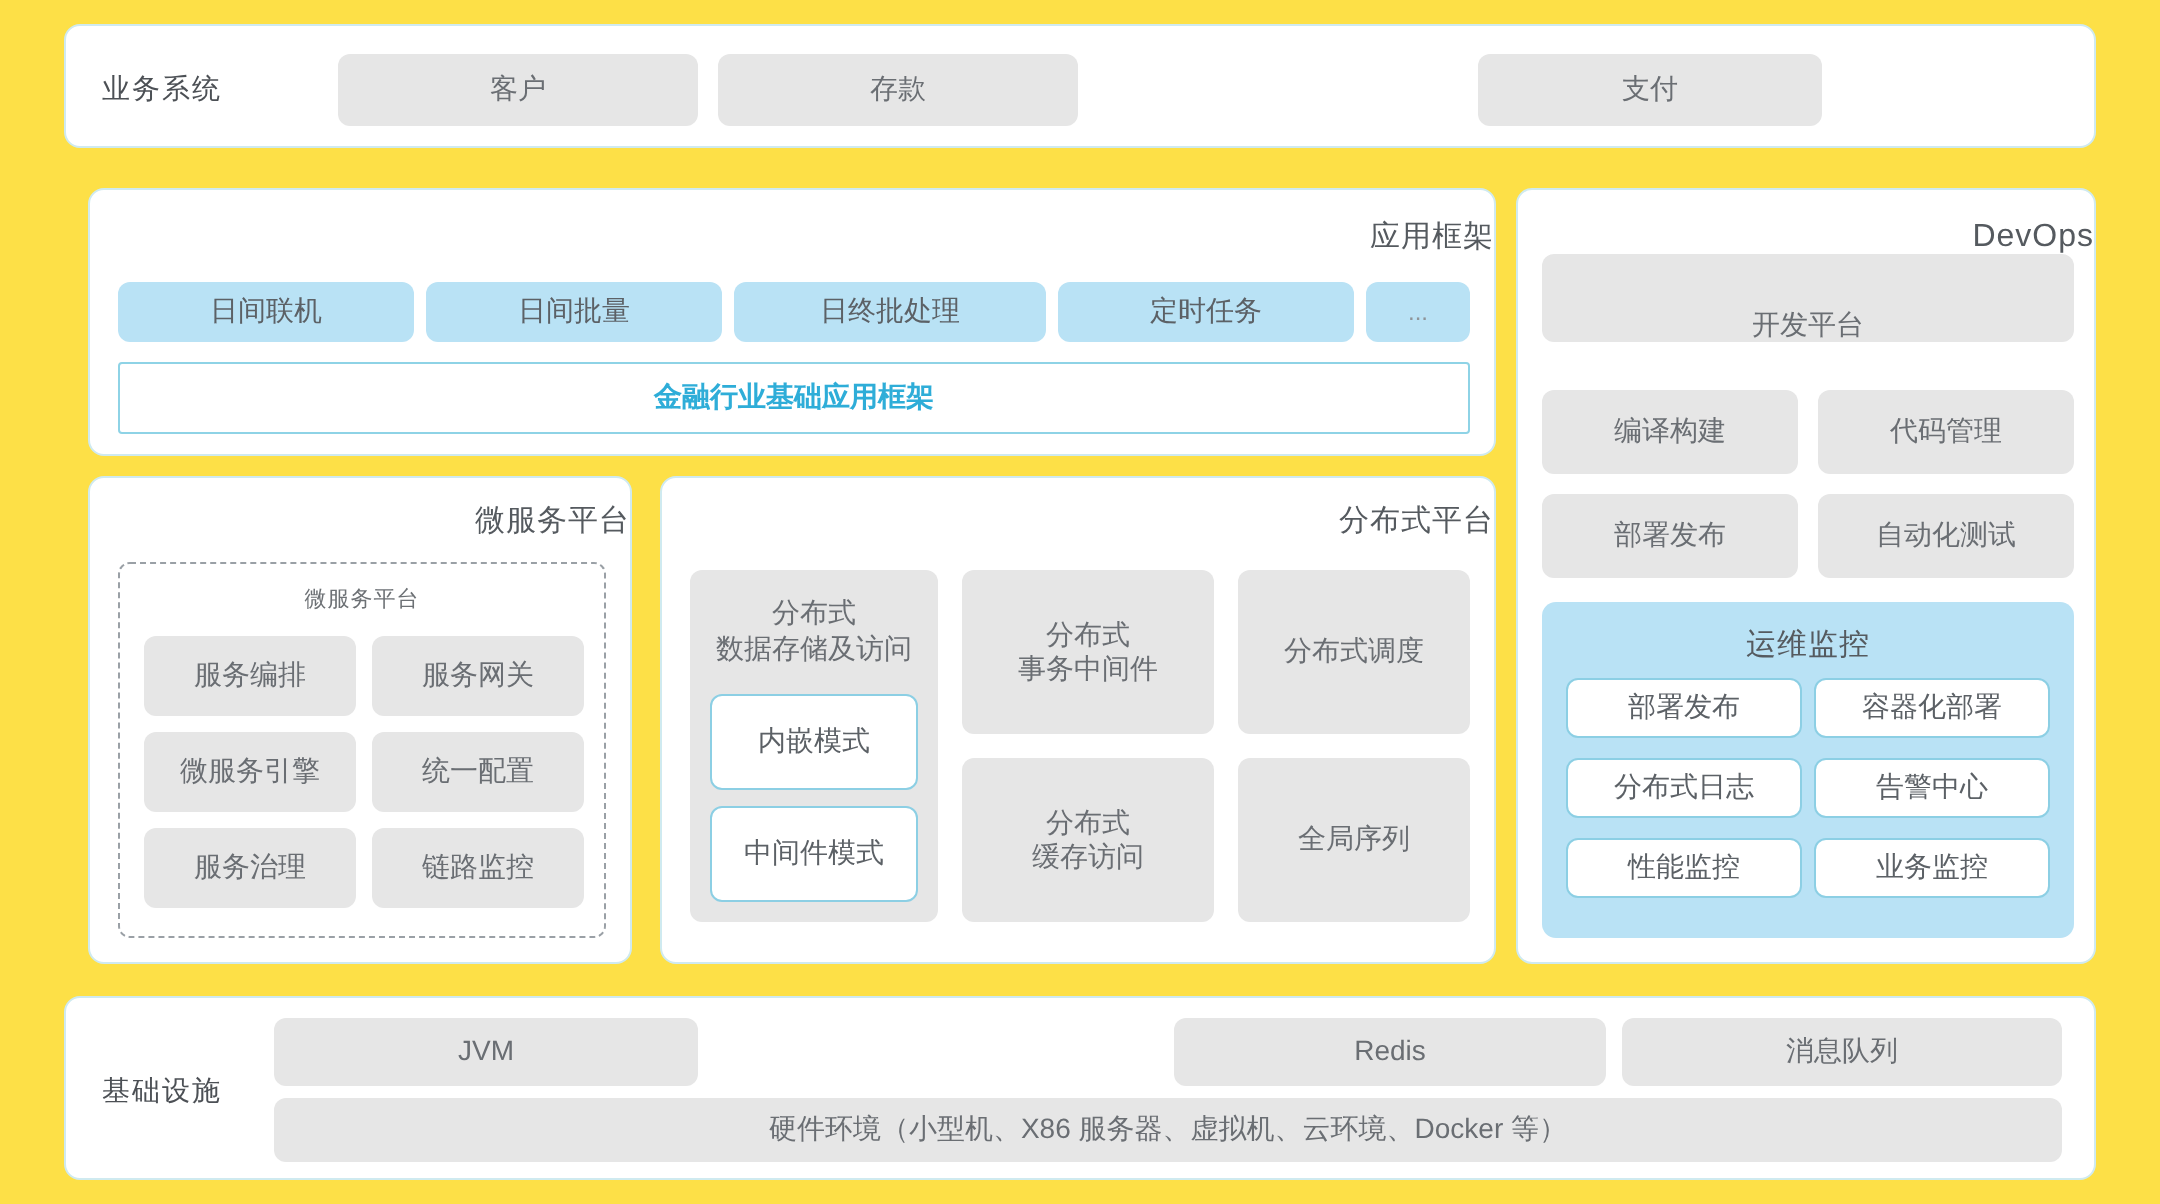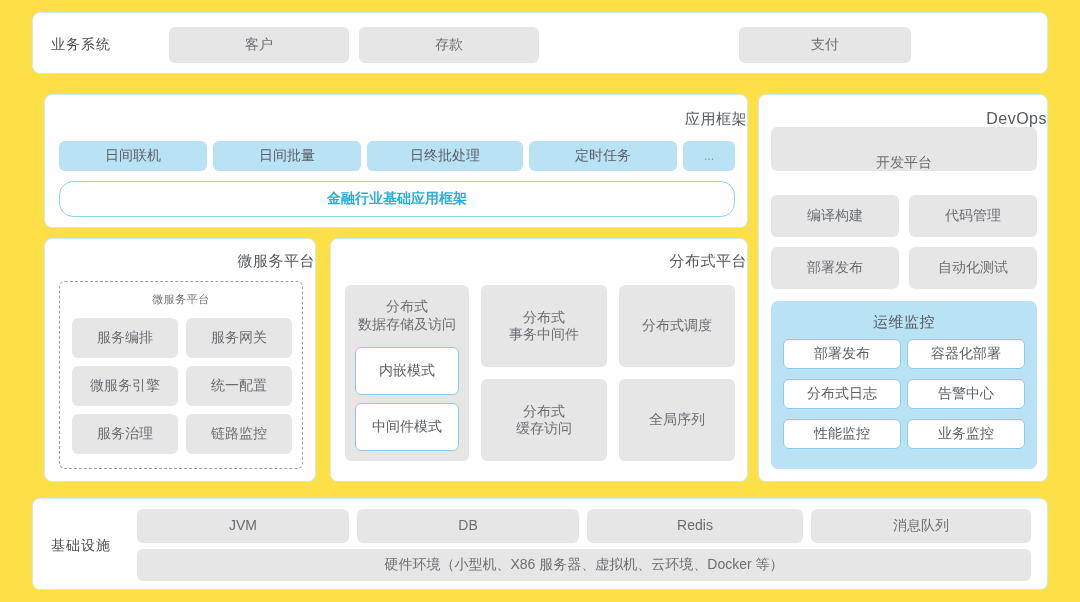--- a/index.html
+++ b/index.html
@@ -108,21 +108,21 @@
     font-size: 14px;
   }
   #af-base {
     position: absolute;
     left: 14px;
     top: 86px;
     width: 676px;
     height: 36px;
     background: #ffffff;
     border: 1px solid #8ed3e6;
-    border-radius: 14px;
+    border-radius: 2px;
     display: flex;
     align-items: center;
     justify-content: center;
     color: #2eadd8;
     font-size: 14px;
     font-weight: bold;
     box-sizing: border-box;
   }
 
   
@@ -363,23 +363,20 @@
       </div>
     </div>
   </div>
 
   <div class="panel" id="infra-panel">
     <div class="side-label">基础设施</div>
 
     <div class="chip infra-chip" style="left:104px; width:212px;">
       <span>JVM</span>
     </div>
-    <div class="chip infra-chip" style="left:324px; width:222px;">
-      <span>DB</span>
-    </div>
     <div class="chip infra-chip" style="left:554px; width:216px;">
       <span>Redis</span>
     </div>
     <div class="chip infra-chip" style="left:778px; width:220px;">
       <span>消息队列</span>
     </div>
 
     <div class="chip" id="hardware-chip">
       <span>硬件环境（小型机、X86 服务器、虚拟机、云环境、Docker 等）</span>
     </div>

